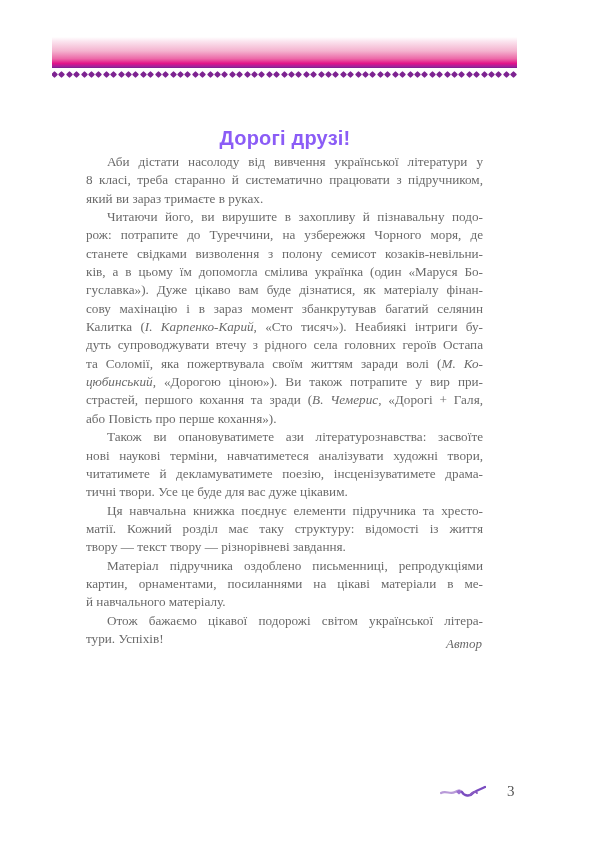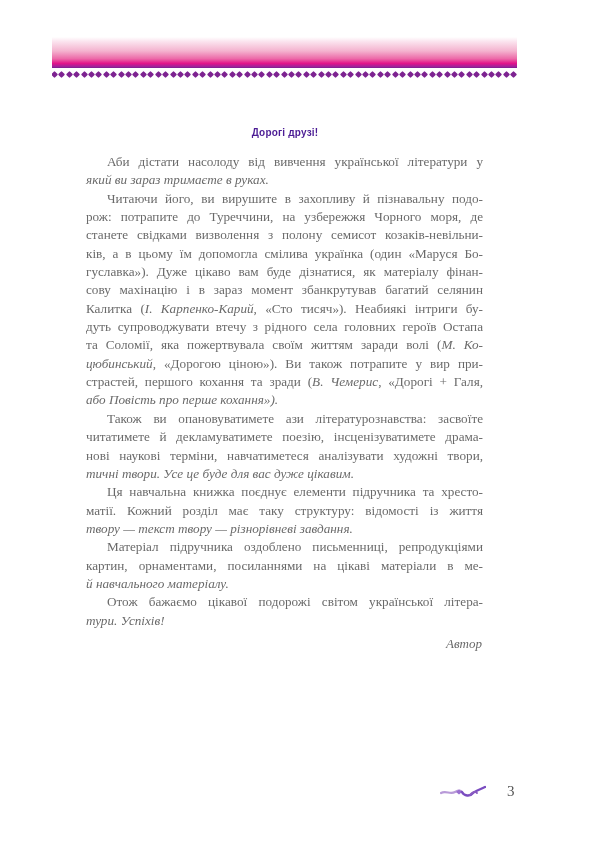--- a/index.html
+++ b/index.html
@@ -50,22 +50,22 @@
       flex: 0 0 auto;
     }
     .title {
       position: absolute;
       left: 0;
       width: 570px;
       top: 127px;
       text-align: center;
       font-family: "Liberation Sans", "DejaVu Sans", sans-serif;
       font-weight: bold;
-      font-size: 10px;
-      color: #4c1d95;
+      font-size: 20px;
+      color: #8b5cf6;
       letter-spacing: 0.2px;
     }
     .body-text {
       position: absolute;
       left: 86px;
       top: 153px;
       width: 397px;
       font-size: 13.2px;
       color: #6a6a6a;
     }
@@ -75,21 +75,20 @@
       line-height: 18.35px;
       white-space: nowrap;
       text-align: justify;
       text-align-last: justify;
     }
     .line.indent {
       padding-left: 21px;
     }
     .line.last {
       text-align-last: left;
-      font-style: italic;
     }
     .line i {
       font-style: italic;
     }
     .author {
       position: absolute;
       right: 118px;
       top: 636px;
       font-size: 13px;
       font-style: italic;
@@ -179,42 +178,43 @@
     <span style="background: rgb(125, 35, 145);"></span>
     <span style="background: rgb(125, 35, 145);"></span>
   </div>
 
 <h1 class="title" style="margin:0;">Дорогі друзі!</h1>
 
 <div class="body-text">
 
   <div>
     <span class="line indent">Аби дістати насолоду від вивчення української літератури у</span>
+    <span class="line">8 класі, треба старанно й систематично працювати з підручником,</span>
     <span class="line last">який ви зараз тримаєте в руках.</span>
   </div>
 
   <div>
     <span class="line indent">Читаючи його, ви вирушите в захопливу й пізнавальну подо-</span>
     <span class="line">рож: потрапите до Туреччини, на узбережжя Чорного моря, де</span>
     <span class="line">станете свідками визволення з полону семисот козаків-невільни-</span>
     <span class="line">ків, а в цьому їм допомогла смілива українка (один «Маруся Бо-</span>
     <span class="line">гуславка»). Дуже цікаво вам буде дізнатися, як матеріалу фінан-</span>
     <span class="line">сову махінацію і в зараз момент збанкрутував багатий селянин</span>
     <span class="line"><span>Калитка (</span><i>І. Карпенко-Карий</i><span>, «Сто тисяч»). Неабиякі інтриги бу-</span></span>
     <span class="line">дуть супроводжувати втечу з рідного села головних героїв Остапа</span>
     <span class="line"><span>та Соломії, яка пожертвувала своїм життям заради волі (</span><i>М. Ко-</i></span>
     <span class="line"><i>цюбинський</i><span>, «Дорогою ціною»). Ви також потрапите у вир при-</span></span>
     <span class="line"><span>страстей, першого кохання та зради (</span><i>В. Чемерис</i><span>, «Дорогі + Галя,</span></span>
     <span class="line last">або Повість про перше кохання»).</span>
   </div>
 
   <div>
     <span class="line indent">Також ви опановуватимете ази літературознавства: засвоїте</span>
+    <span class="line">нові наукові терміни, навчатиметеся аналізувати художні твори,</span>
     <span class="line">читатимете й декламуватимете поезію, інсценізуватимете драма-</span>
-    <span class="line">нові наукові терміни, навчатиметеся аналізувати художні твори,</span>
     <span class="line last">тичні твори. Усе це буде для вас дуже цікавим.</span>
   </div>
 
   <div>
     <span class="line indent">Ця навчальна книжка поєднує елементи підручника та хресто-</span>
     <span class="line">матії. Кожний розділ має таку структуру: відомості із життя</span>
     <span class="line last">твору — текст твору — різнорівневі завдання.</span>
   </div>
 
   <div>

